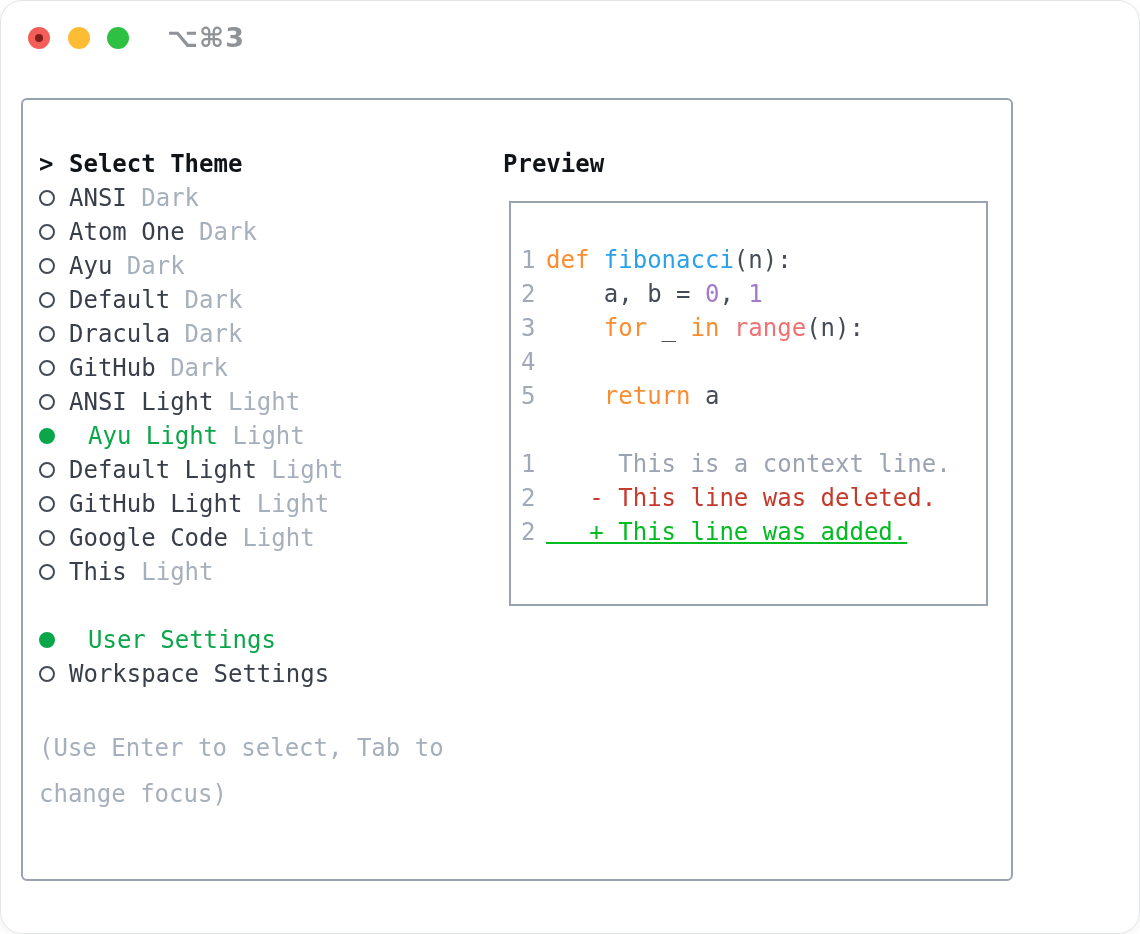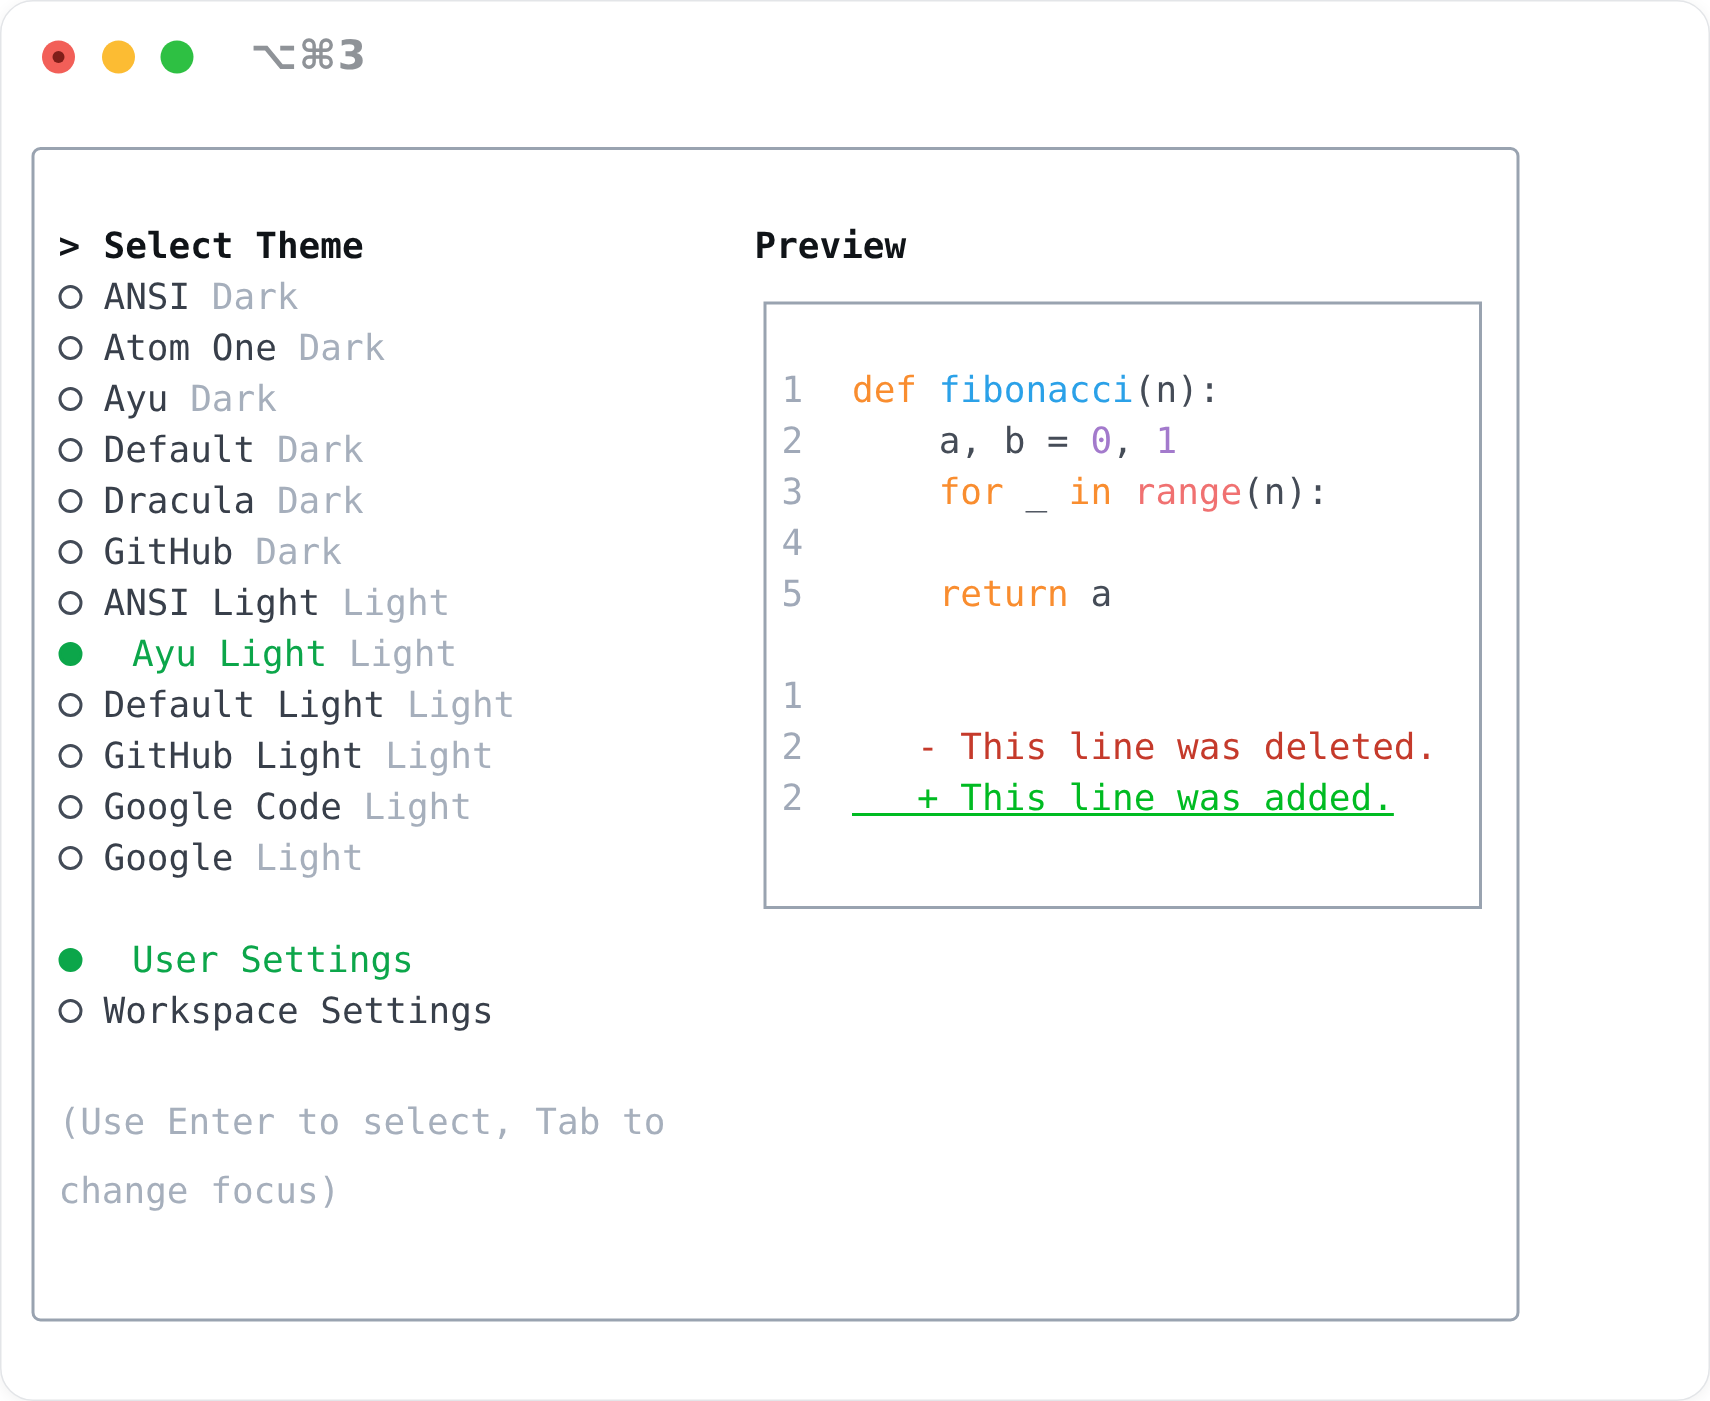--- a/index.html
+++ b/index.html
@@ -47,21 +47,21 @@
   }
   
   .preview-heading{position:absolute;left:480px;top:47px;height:34px;line-height:34px;font-size:24px;}
   .preview-box{
     position:absolute;left:486px;top:101px;width:479px;height:405px;
     border:2px solid var(--border_gray);box-sizing:border-box;
     padding:40px 10px 0 10px;background:#ffffff;overflow:hidden;
   }
   .code-row{height:34px;line-height:34px;font-size:24px;display:flex;}
   .ln{width:15px;flex:none;color:var(--lineno);}
-  .code{margin-left:32px;white-space:pre;text-align:center;}
+  .code{margin-left:10px;white-space:pre;text-align:center;}
   .c-fg{color:var(--fg);}
   .c-keyword{color:var(--keyword);}
   .c-function{color:var(--function);}
   .c-number{color:var(--number);}
   .c-builtin{color:var(--builtin);}
   .c-context{color:var(--context);}
   .c-deleted{color:var(--deleted);}
   .c-added{color:var(--added);text-decoration:underline;}
 </style>
 </head>
@@ -89,21 +89,21 @@
           <div class="row theme-row"><span class="bullet"><span class="circle"></span></span><span class="t-name">Atom One</span><span class="t-tag">Dark</span></div>
           <div class="row theme-row"><span class="bullet"><span class="circle"></span></span><span class="t-name">Ayu</span><span class="t-tag">Dark</span></div>
           <div class="row theme-row"><span class="bullet"><span class="circle"></span></span><span class="t-name">Default</span><span class="t-tag">Dark</span></div>
           <div class="row theme-row"><span class="bullet"><span class="circle"></span></span><span class="t-name">Dracula</span><span class="t-tag">Dark</span></div>
           <div class="row theme-row"><span class="bullet"><span class="circle"></span></span><span class="t-name">GitHub</span><span class="t-tag">Dark</span></div>
           <div class="row theme-row"><span class="bullet"><span class="circle"></span></span><span class="t-name">ANSI Light</span><span class="t-tag">Light</span></div>
           <div class="row theme-row selected"><span class="bullet"><span class="circle filled"></span></span><span class="t-name">Ayu Light</span><span class="t-tag">Light</span></div>
           <div class="row theme-row"><span class="bullet"><span class="circle"></span></span><span class="t-name">Default Light</span><span class="t-tag">Light</span></div>
           <div class="row theme-row"><span class="bullet"><span class="circle"></span></span><span class="t-name">GitHub Light</span><span class="t-tag">Light</span></div>
           <div class="row theme-row"><span class="bullet"><span class="circle"></span></span><span class="t-name">Google Code</span><span class="t-tag">Light</span></div>
-          <div class="row theme-row"><span class="bullet"><span class="circle"></span></span><span class="t-name">Google</span><span class="t-tag">Light</span></div>
+          <div class="row theme-row"><span class="bullet"><span class="circle"></span></span><span class="t-name">This</span><span class="t-tag">Light</span></div>
         </div>
       <div class="spacer"></div>
       <div id="apply-list">
           <div class="row theme-row selected"><span class="bullet"><span class="circle filled"></span></span><span class="t-name">User Settings</span></div>
           <div class="row theme-row"><span class="bullet"><span class="circle"></span></span><span class="t-name">Workspace Settings</span></div>
         </div>
       <div class="spacer"></div>
       <div class="hint">(Use Enter to select, Tab to change focus)</div>
     </div>
 
@@ -129,20 +129,21 @@
           <div class="code-row">
             <span class="ln">5</span>
             <span class="code"><span class="c-fg">    </span><span class="c-keyword">return</span><span class="c-fg"> a</span></span>
           </div>
           <div class="code-row">
             <span class="ln"></span>
             <span class="code"></span>
           </div>
           <div class="code-row">
             <span class="ln">1</span>
+            <span class="code"><span class="c-context">     This is a context line.</span></span>
           </div>
           <div class="code-row">
             <span class="ln">2</span>
             <span class="code"><span class="c-deleted">   - This line was deleted.</span></span>
           </div>
           <div class="code-row">
             <span class="ln">2</span>
             <span class="code"><span class="c-added">   + This line was added.</span></span>
           </div>
         </div>

